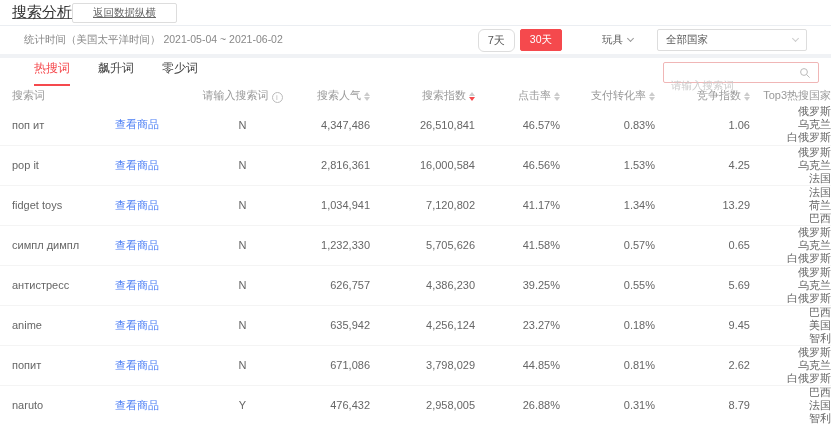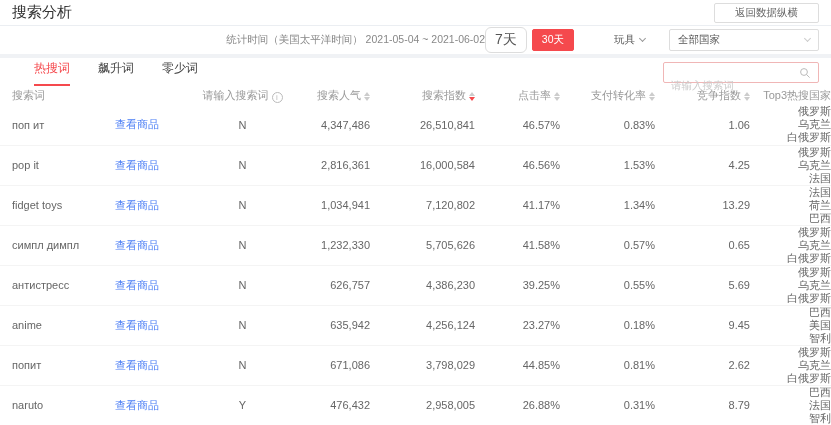--- a/index.html
+++ b/index.html
@@ -9,40 +9,40 @@
     font-family: "Liberation Sans", "DejaVu Sans", sans-serif;
     font-size: 12px;
     color: #666;
     overflow: hidden;
   }
   :root { --accent: #f5494d; --link: #4a7df5; }
 
   
   .topbar {
     height: 26px; background: #fff;
-    display: flex; align-items: center; justify-content: space-between;
-    padding: 0 12px; border-bottom: 1px solid #ebeef2;
+    display: flex; align-items: center; justify-content: flex-start;
+    padding: 0 12px; border-bottom: 1px solid #ebeef2; text-decoration: underline;
   }
   .page-title { font-size: 15px; color: #333; font-weight: 400; }
   .back-btn {
     font-size: 10.5px; color: #666; background: #fff;
     border: 1px solid #ddd; border-radius: 2px; padding: 2px 20px; cursor: pointer;
   }
 
   
   .filterbar {
     height: 28px; background: #fff;
-    display: flex; align-items: center; justify-content: flex-end;
-    padding: 0 12px;
+    display: flex; align-items: center; justify-content: space-between;
+    padding: 0 24px;
   }
   .stat-time { font-size: 10.5px; color: #888; }
   .filter-right { display: flex; align-items: center; }
   .btn-7d {
     border: 1px solid #ddd; background: #fff; color: #555;
-    font-size: 14px; padding: 3px 9px; border-radius: 6px; cursor: pointer;
+    font-size: 11px; padding: 3px 9px; border-radius: 6px; cursor: pointer;
   }
   .btn-30d {
     border: 1px solid var(--accent); background: var(--accent); color: #fff;
     font-size: 10.5px; padding: 3px 9px; border-radius: 2px; margin-left: 5px; cursor: pointer;
   }
   .category {
     margin-left: 40px; font-size: 10.5px; color: #555;
     display: flex; align-items: center; cursor: pointer;
   }
   .chevron {

